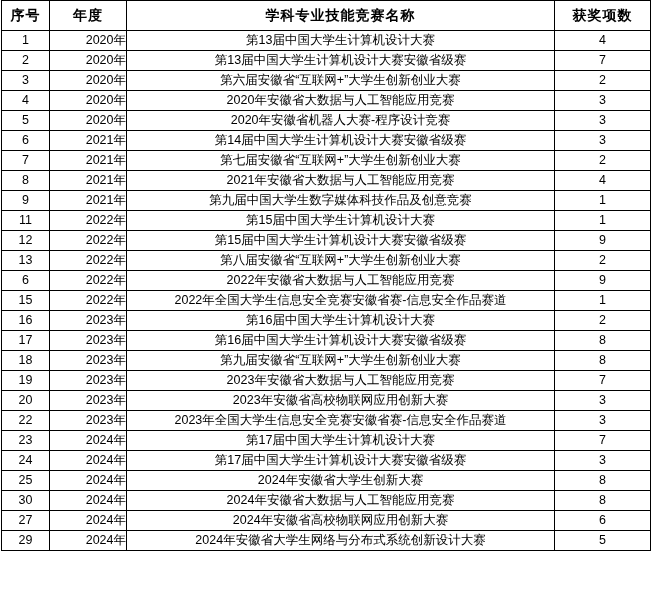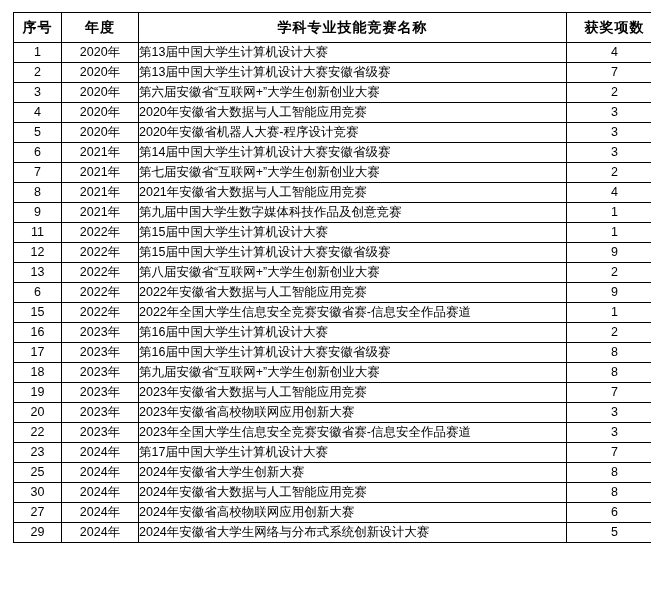--- a/index.html
+++ b/index.html
@@ -9,21 +9,21 @@
   }
   body {
     width: 651px;
     height: 614px;
     font-family: "Liberation Sans", sans-serif;
     color: #000000;
   }
   .table-wrap {
     width: 651px;
     box-sizing: border-box;
-    padding: 12px;
+    padding: 0;
   }
   table.award-table {
     border-collapse: collapse;
     width: 649px;
     margin-left: 1px;
     table-layout: fixed;
   }
   table.award-table col.c-idx { width: 48px; }
   table.award-table col.c-year { width: 77px; }
   table.award-table col.c-name { width: 428px; }
@@ -44,24 +44,24 @@
     font-weight: bold;
     font-size: 14px;
     height: 29px;
     text-align: center;
     letter-spacing: 1px;
   }
   td.idx {
     text-align: center;
   }
   td.year {
-    text-align: center;
+    text-align: right;
   }
   td.name {
-    text-align: left;
+    text-align: center;
     padding-left: 3px;
   }
   td.count {
     text-align: center;
   }
 </style>
 </head>
 <body>
 
 <div class="table-wrap">
@@ -201,20 +201,26 @@
           <td class="name">2023年全国大学生信息安全竞赛安徽省赛-信息安全作品赛道</td>
           <td class="count">3</td>
         </tr>
         <tr>
           <td class="idx">23</td>
           <td class="year">2024年</td>
           <td class="name">第17届中国大学生计算机设计大赛</td>
           <td class="count">7</td>
         </tr>
         <tr>
+          <td class="idx">24</td>
+          <td class="year">2024年</td>
+          <td class="name">第17届中国大学生计算机设计大赛安徽省级赛</td>
+          <td class="count">3</td>
+        </tr>
+        <tr>
           <td class="idx">25</td>
           <td class="year">2024年</td>
           <td class="name">2024年安徽省大学生创新大赛</td>
           <td class="count">8</td>
         </tr>
         <tr>
           <td class="idx">30</td>
           <td class="year">2024年</td>
           <td class="name">2024年安徽省大数据与人工智能应用竞赛</td>
           <td class="count">8</td>

